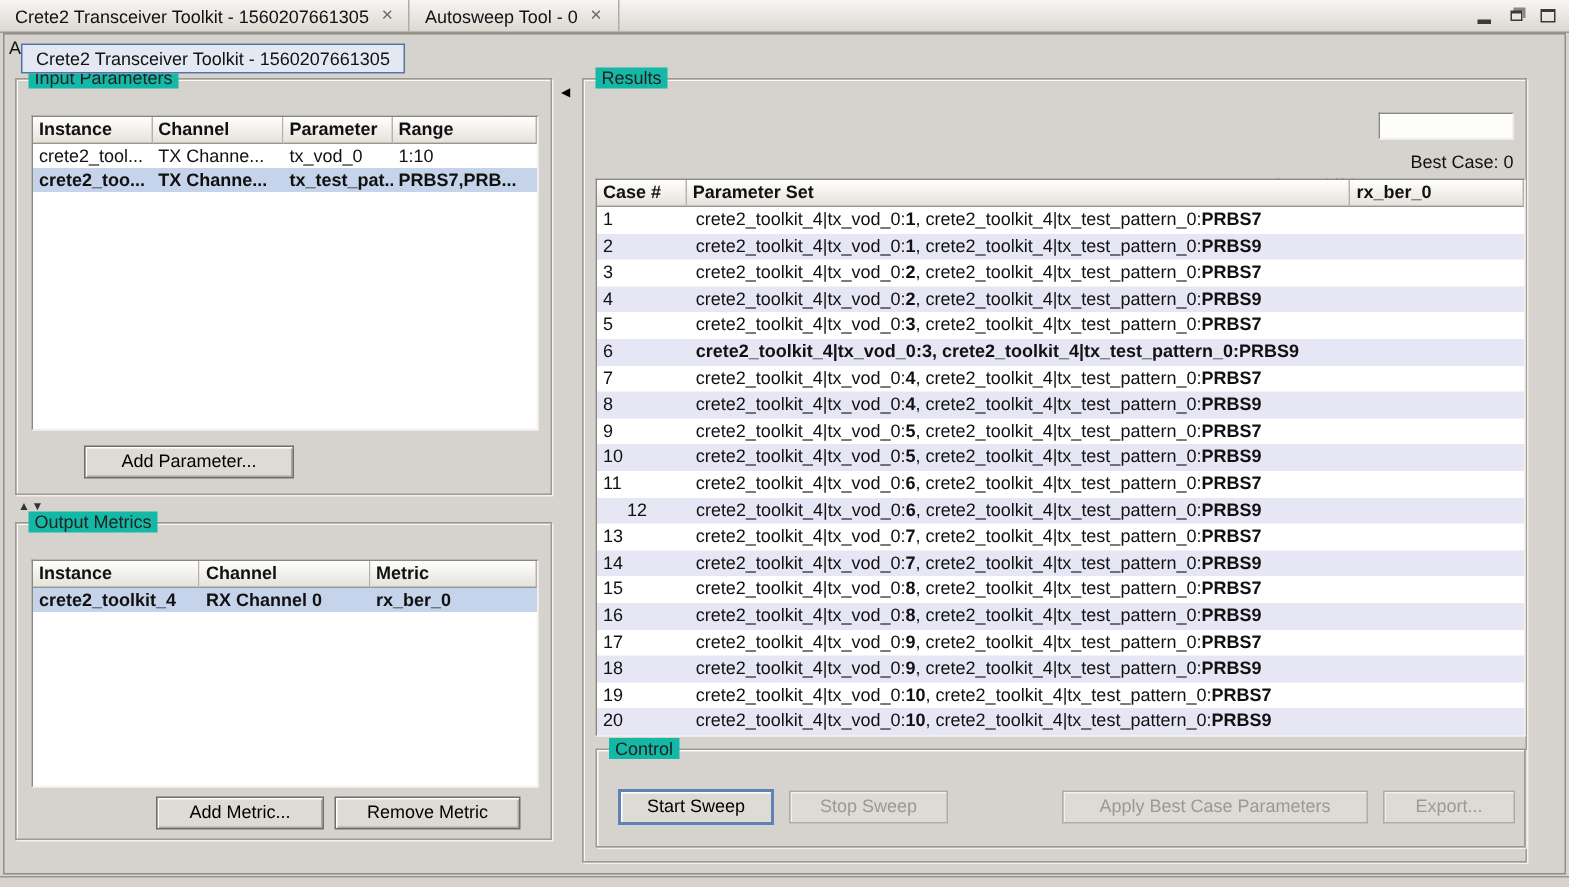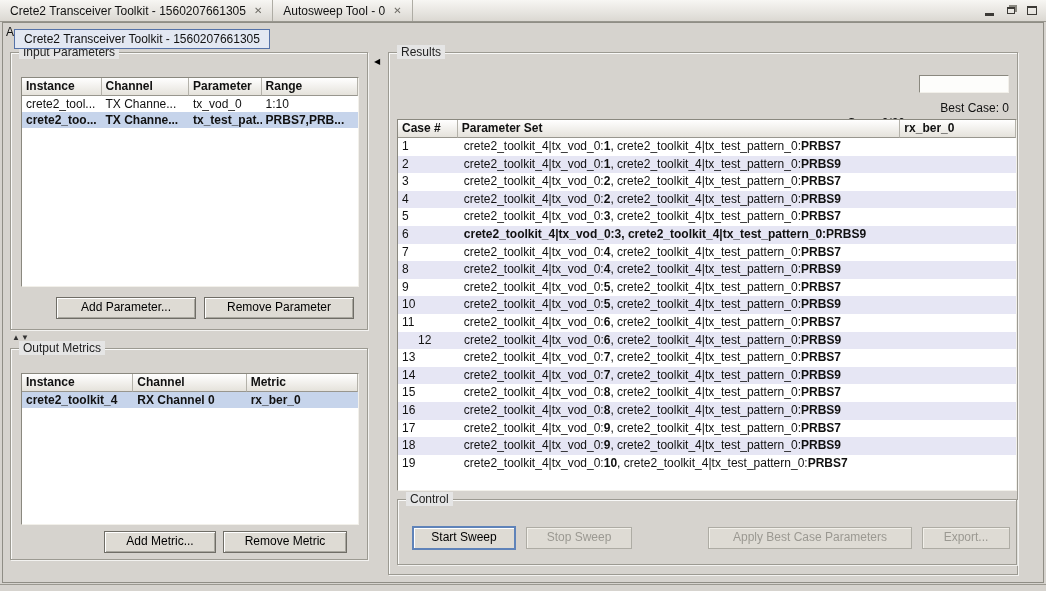--- a/index.html
+++ b/index.html
@@ -43,21 +43,21 @@
     padding:2px 9px; white-space:nowrap;
   }
   
   .group {
     position:absolute;
     border:1px solid #9c9a92;
     box-shadow: inset 1px 1px 0 rgba(255,255,255,.85), 1px 1px 0 rgba(255,255,255,.7);
   }
   .group > .gtitle {
     position:absolute; top:-8px; left:8px;
-    background:#e5e5e5; padding:0 4px; line-height:14px; color:#222;
+    background:#14b8a6; padding:0 4px; line-height:14px; color:#222;
   }
   
   .tbl {
     position:absolute; background:#fff;
     border:1px solid; border-color:#8a887f #f2f0ea #f2f0ea #8a887f;
     overflow:hidden;
   }
   .thead { display:flex; height:18px; }
   .hcell {
     font-weight:bold; padding:1px 4px; white-space:nowrap; overflow:hidden;
@@ -160,21 +160,20 @@
         <div class="trow alt selected">
           <span class="tcell ip0">crete2_too...</span>
           <span class="tcell ip1">TX Channe...</span>
           <span class="tcell ip2">tx_test_pat...</span>
           <span class="tcell ip3">PRBS7,PRB...</span>
         </div>
       </div>
   </div>
 
   <div class="btn" style="left:45px; top:244px; width:140px;">Add Parameter...</div>
-  <div class="btn" style="left:193px; top:244px; width:150px;">Remove Parameter</div>
 </div>
 
 <div class="group" style="left:10px; top:348px; width:358px; height:212px;">
   <span class="gtitle">Output Metrics</span>
 
   <div class="tbl" style="left:10px; top:24px; width:338px; height:152px;">
     <div class="thead">
       <span class="hcell om0">Instance</span>
       <span class="hcell om1">Channel</span>
       <span class="hcell om2">Metric</span>
@@ -315,20 +314,25 @@
           <span class="rc rs1" style="padding:0 6px;"><span>crete2_toolkit_4|tx_vod_0:</span><b>9</b><span>, crete2_toolkit_4|tx_test_pattern_0:</span><b>PRBS9</b></span>
           <span class="rc rs2"></span>
         </div>
 
         <div class="rrow">
           <span class="rc rs0" style="padding:0 4px;">19</span>
           <span class="rc rs1" style="padding:0 6px;"><span>crete2_toolkit_4|tx_vod_0:</span><b>10</b><span>, crete2_toolkit_4|tx_test_pattern_0:</span><b>PRBS7</b></span>
           <span class="rc rs2"></span>
         </div>
 
+        <div class="rrow alt">
+          <span class="rc rs0" style="padding:0 4px;">20</span>
+          <span class="rc rs1" style="padding:0 6px;"><span>crete2_toolkit_4|tx_vod_0:</span><b>10</b><span>, crete2_toolkit_4|tx_test_pattern_0:</span><b>PRBS9</b></span>
+          <span class="rc rs2"></span>
+        </div>
       </div>
   </div>
 
   <div class="group" style="left:8px; top:446px; width:620px; height:66px;">
     <span class="gtitle">Control</span>
     <div class="btn primary" style="left:14px; top:26px; width:104px;">Start Sweep</div>
     <div class="btn disabled" style="left:128px; top:27px; width:106px;">Stop Sweep</div>
     <div class="btn disabled" style="left:310px; top:27px; width:204px;">Apply Best Case Parameters</div>
     <div class="btn disabled" style="left:524px; top:27px; width:88px;">Export...</div>
   </div>

